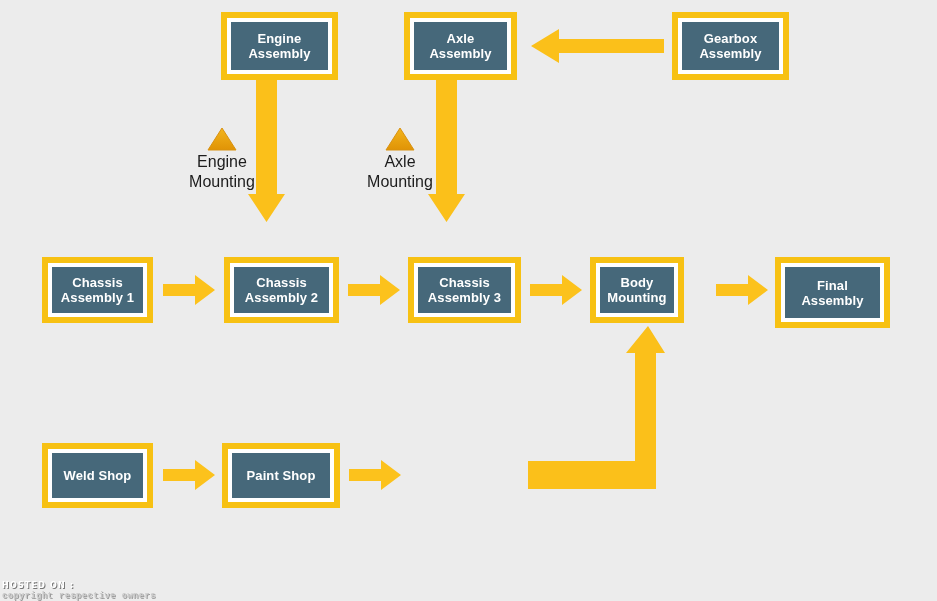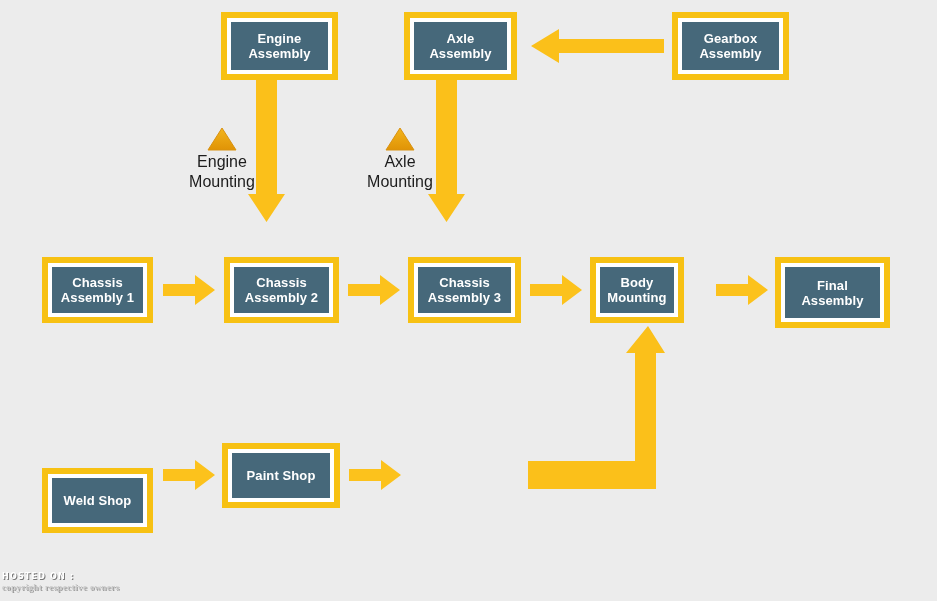--- a/index.html
+++ b/index.html
@@ -81,21 +81,21 @@
     white-space: pre-line;
     font-family: "Liberation Sans", sans-serif;
   }
 
   
   #watermark {
     position: absolute;
     left: 0;
     bottom: 0;
     width: 196px;
-    padding: 2px 0 9px 2px;
+    padding: 2px 0 0 2px;
     box-sizing: border-box;
     user-select: none;
   }
   .wm-top {
     font-family: "DejaVu Sans", sans-serif;
     font-size: 8px;
     font-weight: bold;
     letter-spacing: 1.2px;
     color: #ffffff;
     text-shadow: 1px 1px 0 #777;
@@ -112,21 +112,21 @@
   }
   .wm-main .wm-team {
     color: #f2f2f2;
     text-shadow: 1px 1px 0 #8a8a8a, -0.5px -0.5px 0 #8a8a8a;
   }
   .wm-main .wm-bhp {
     color: #e01b22;
     text-shadow: 1px 1px 0 #7a0d10;
   }
   .wm-bottom {
-    font-family: Liberation Serif, serif;
+    font-family: Liberation Mono, monospace;
     font-size: 8.5px;
     font-weight: bold;
     letter-spacing: 0.6px;
     color: #c9c9c9;
     text-shadow: 1px 1px 0 #9a9a9a;
     line-height: 10px;
   }
 </style>
 </head>
 <body>
@@ -182,21 +182,21 @@
     </div>
   </div>
 
   <div class="node" style="left:775px; top:257px; width:115px; height:71px;">
     <div class="node-inner">
       <span class="node-label">Final
 Assembly</span>
     </div>
   </div>
 
-  <div class="node" style="left:42px; top:468px; width:111px; height:65px;">
+  <div class="node" style="left:42px; top:443px; width:111px; height:65px;">
     <div class="node-inner">
       <span class="node-label">Weld Shop</span>
     </div>
   </div>
 
   <div class="node" style="left:222px; top:443px; width:118px; height:65px;">
     <div class="node-inner">
       <span class="node-label">Paint Shop</span>
     </div>
   </div>

